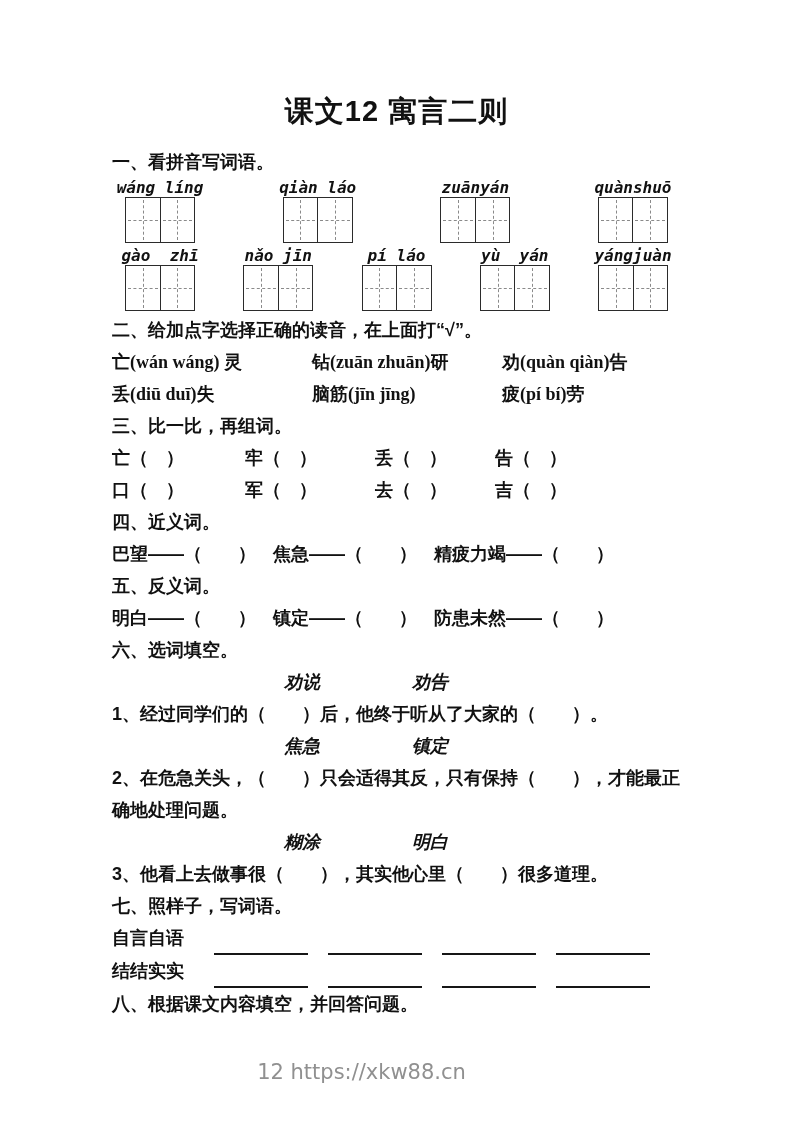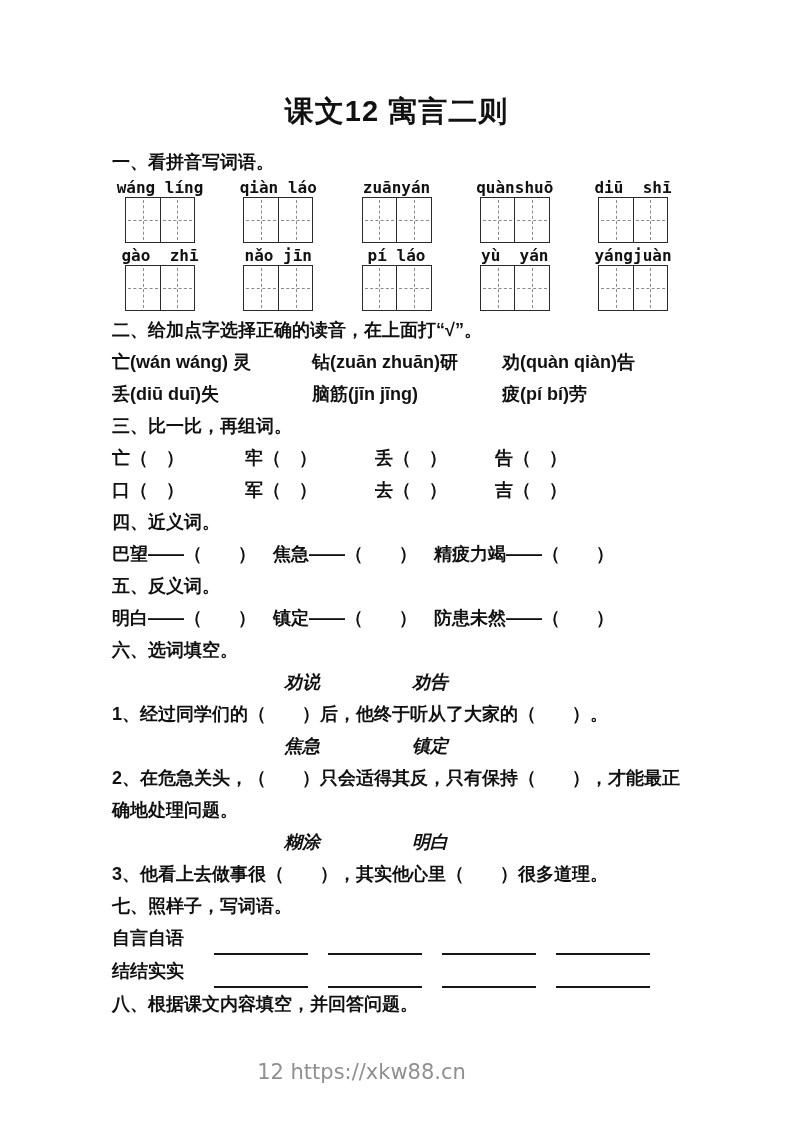--- a/index.html
+++ b/index.html
@@ -31,20 +31,21 @@
     justify-content: space-between;
     margin-bottom: 3px;
   }
   .pgroup { width: 96px; display: flex; flex-direction: column; align-items: center; }
   .plabel {
     font-family: "DejaVu Sans Mono", monospace;
     font-size: 16px;
     line-height: 19px;
     white-space: pre;
     font-weight: bold;
+    font-style: italic;
   }
   .wgrid {
     display: flex;
     width: 70px; height: 46px;
     border: 1.5px solid #2b2b2b;
     background: #fff;
   }
   .wcell { flex: 1; position: relative; }
   .wcell + .wcell { border-left: 1.5px solid #2b2b2b; }
   .wcell::before {
@@ -52,21 +53,21 @@
     left: 50%; top: 2px; bottom: 2px;
     border-left: 1px dashed #8a8a8a;
   }
   .wcell::after {
     content: ""; position: absolute;
     top: 50%; left: 2px; right: 2px;
     border-top: 1px dashed #8a8a8a;
   }
 
   
-  .row3 { display: grid; grid-template-columns: 200px 190px auto; line-height: 32px; white-space: pre; }
+  .row3 { display: grid; grid-template-columns: 200px 190px auto; line-height: 32px; white-space: pre; font-family: Liberation Serif, serif; }
 
   
   .row4 { display: grid; grid-template-columns: 133px 130px 120px auto; line-height: 32px; white-space: pre; }
 
   
   .rowsyn { display: flex; gap: 17px; line-height: 32px; white-space: pre; }
 
   
   .opts { display: flex; gap: 92px; padding-left: 172px; line-height: 32px; font-style: italic; }
 
@@ -121,27 +122,20 @@
           <div class="wcell"></div>
         </div>
       </div>
       <div class="pgroup">
         <div class="plabel">quànshuō</div>
         <div class="wgrid">
           <div class="wcell"></div>
           <div class="wcell"></div>
         </div>
       </div>
-      <div class="pgroup">
-        <div class="plabel">diū  shī</div>
-        <div class="wgrid">
-          <div class="wcell"></div>
-          <div class="wcell"></div>
-        </div>
-      </div>
     </div>
 
     <div class="pinyin-row">
       <div class="pgroup">
         <div class="plabel">gào  zhī</div>
         <div class="wgrid">
           <div class="wcell"></div>
           <div class="wcell"></div>
         </div>
       </div>

